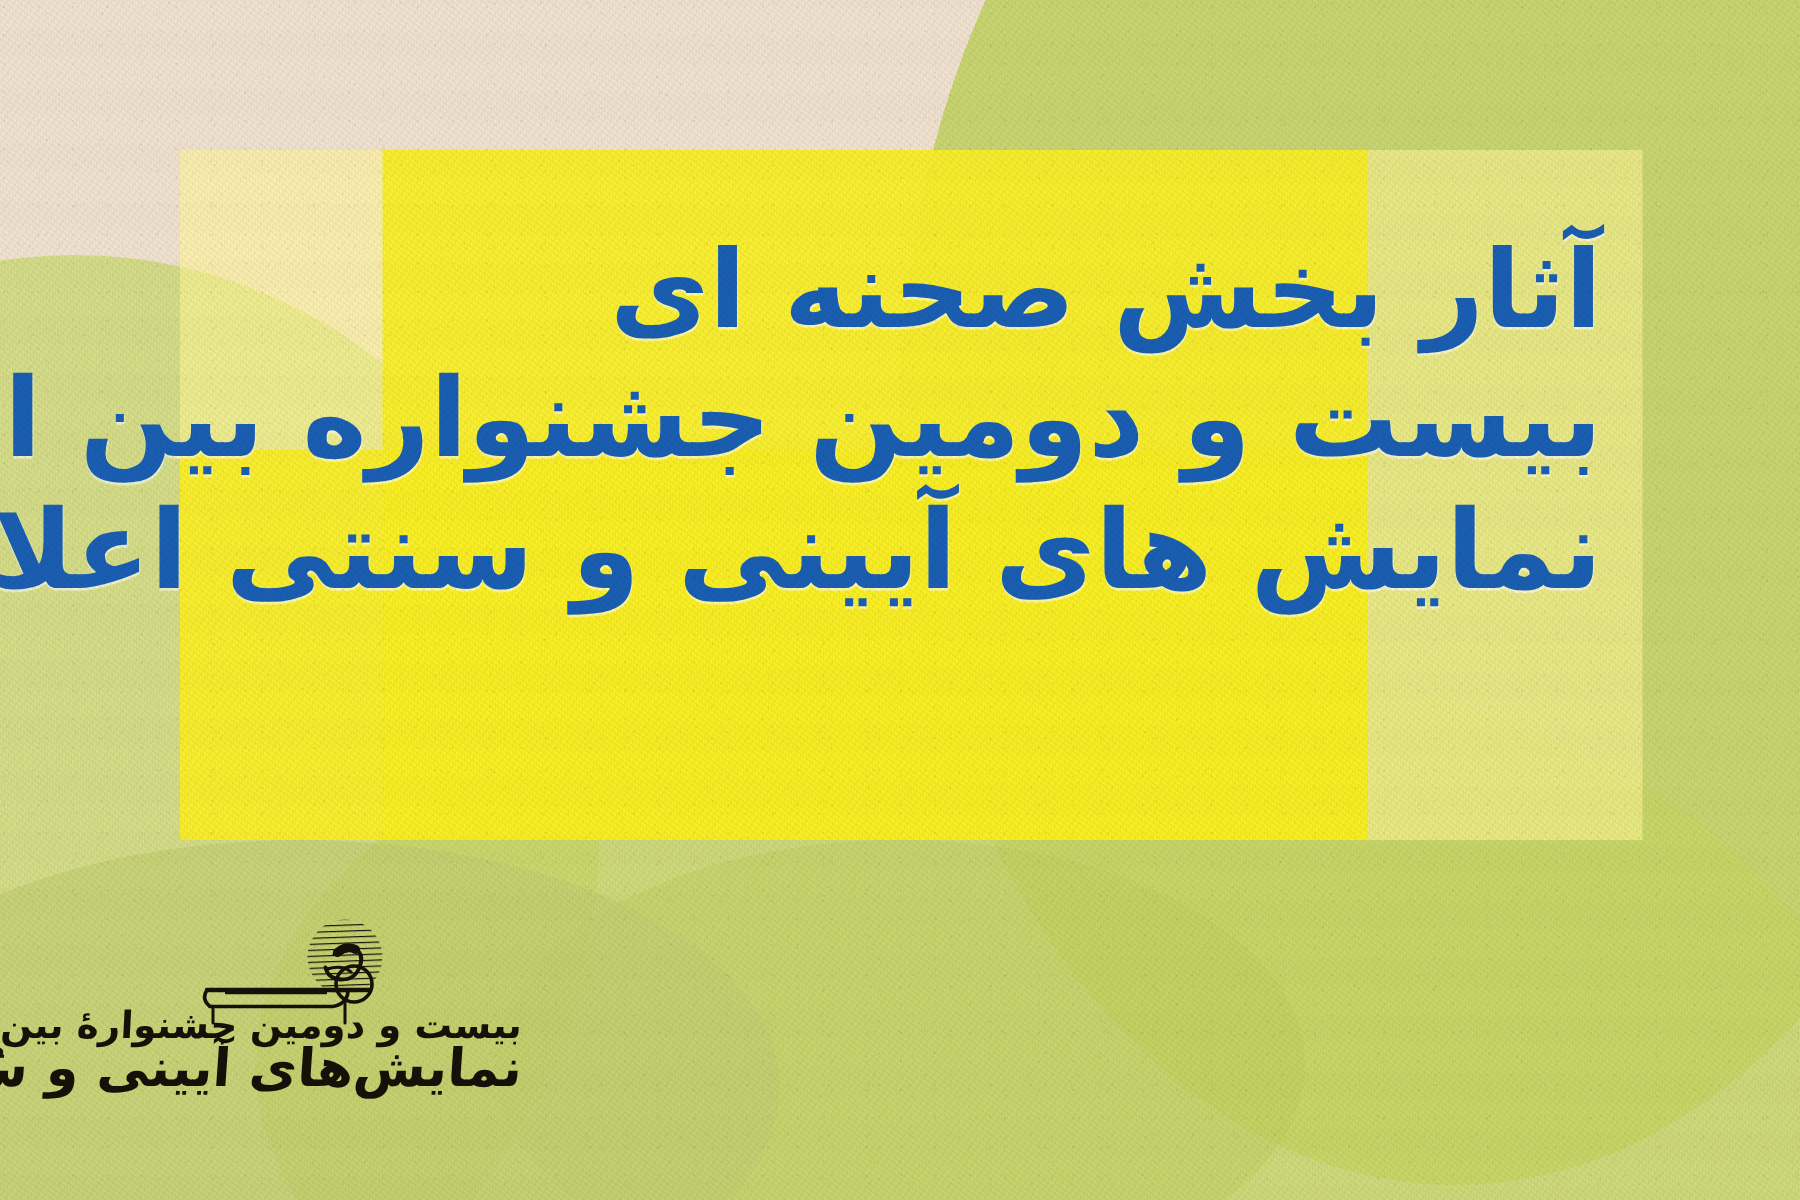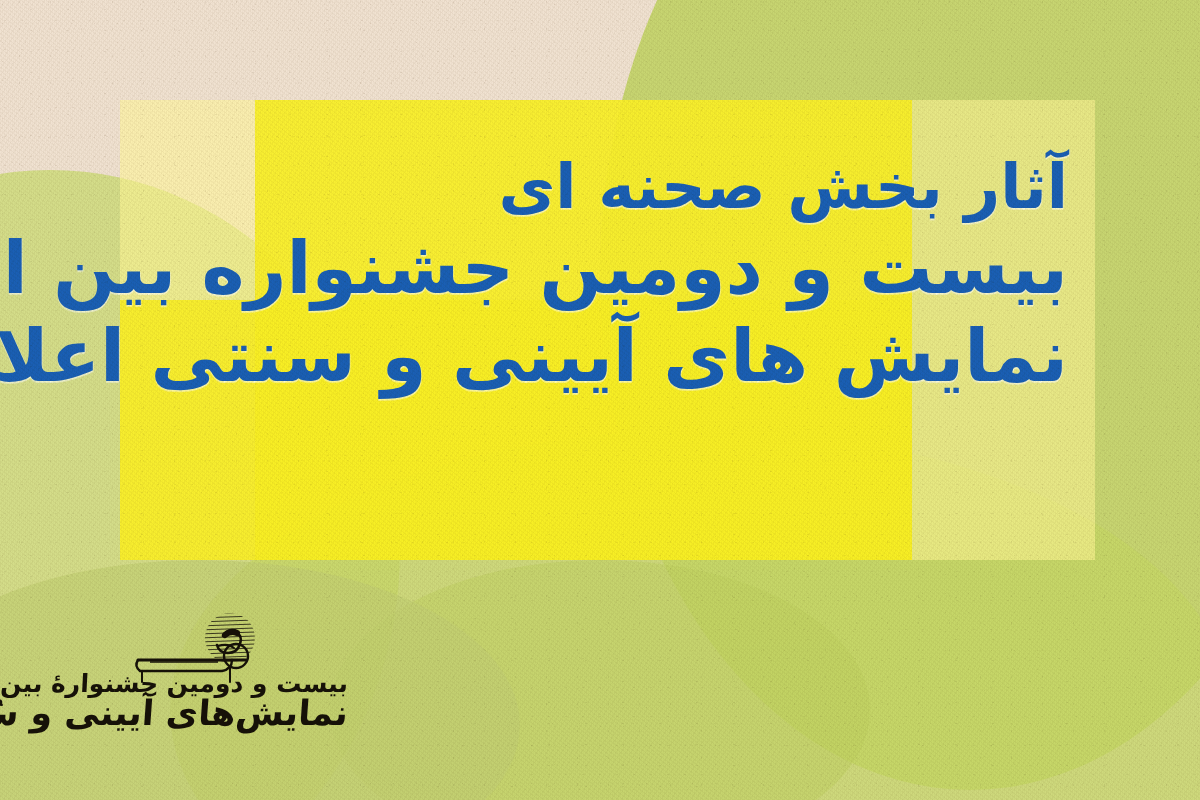--- a/index.html
+++ b/index.html
@@ -85,21 +85,21 @@
     font-family:"DejaVu Sans","Liberation Sans",sans-serif;
     font-weight:700;
     font-size:74px;
     line-height:1.20;
     letter-spacing:-1px;
     white-space:nowrap;
     text-shadow:
       0 2px 0 rgba(255,255,255,.38),
       1px 1px 0 rgba(255,255,255,.30);
   }
-  .hl-line.l1{font-size:62px;padding-left:64px;}
+  .hl-line.l1{font-size:72px;padding-left:64px;}
   .hl-line.l2{font-size:73px;}
   .hl-line.l3{font-size:73px;}
 
   
   .logo{
     position:absolute;left:18px;top:612px;width:330px;height:180px;
     z-index:50;direction:rtl;
   }
   .logo-mark{position:absolute;left:108px;top:0;width:150px;height:72px;}
   .logo-text{

